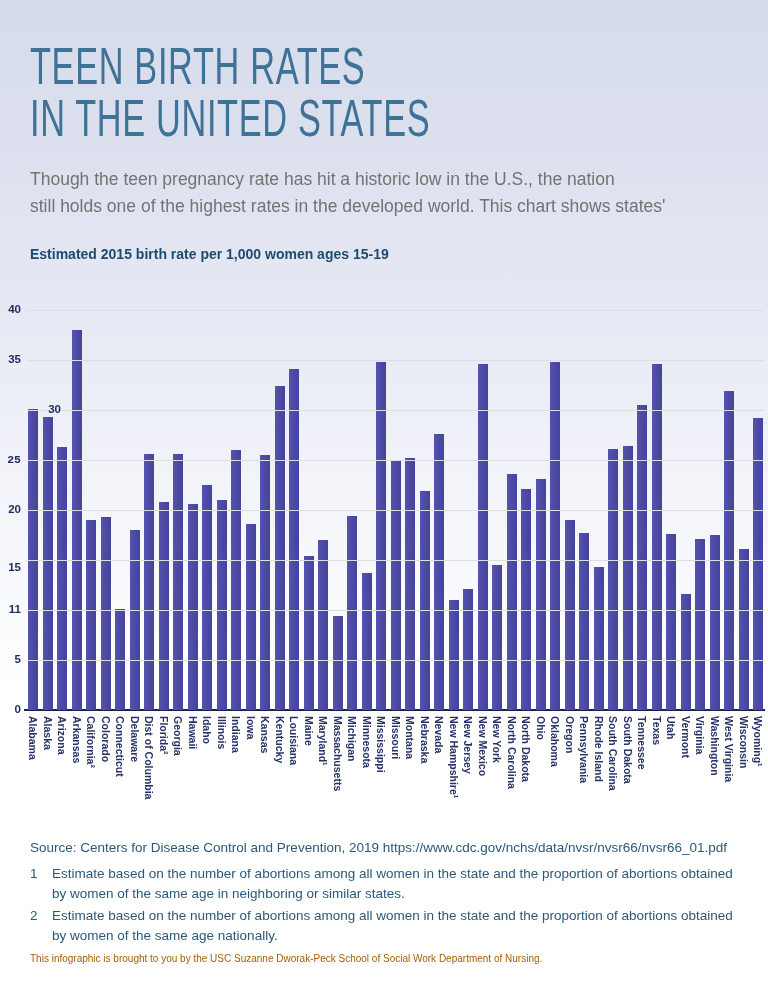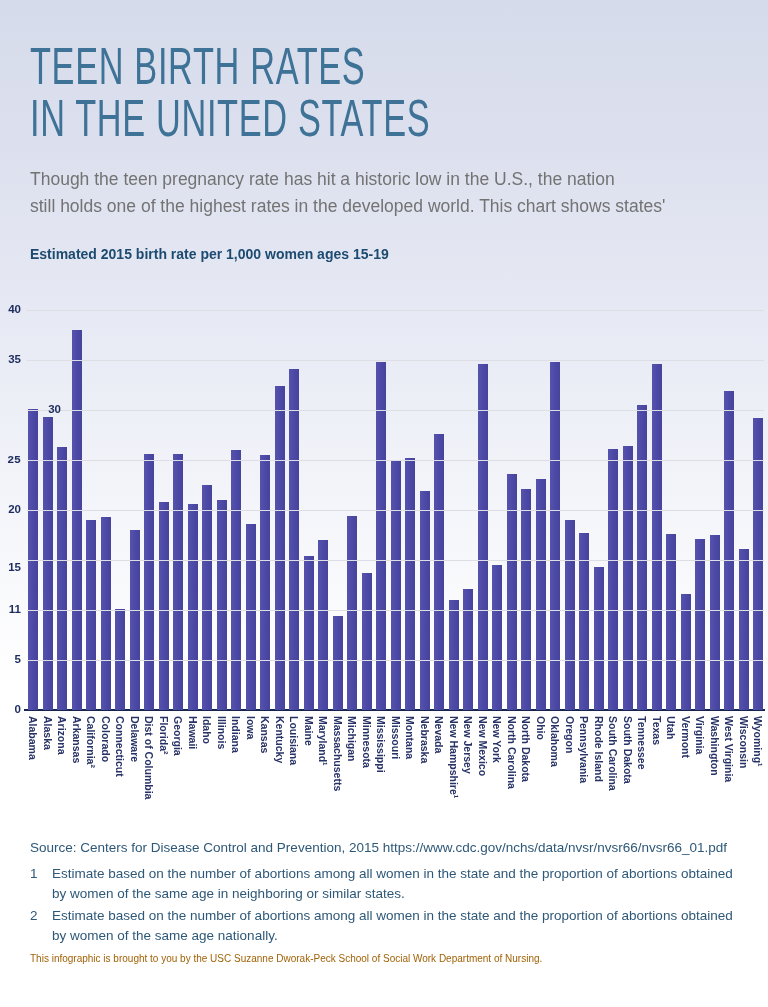--- a/index.html
+++ b/index.html
@@ -173,21 +173,21 @@
     <div class="gridline" style="top: 156px;"></div>
     <div class="ytick" style="top: 148px; font-family: Liberation Mono, monospace;">25</div>
     <div class="gridline" style="top: 106px;"></div>
     <div class="ytick" style="top: 98px; padding-left: 40px;">30</div>
     <div class="gridline" style="top: 56px;"></div>
     <div class="ytick" style="top: 48px;">35</div>
     <div class="gridline" style="top: 6px;"></div>
     <div class="ytick" style="top: -2px;">40</div>
   </div>
 
-<div class="src">Source: Centers for Disease Control and Prevention, 2015 https://www.cdc.gov/nchs/data/nvsr/nvsr66/nvsr66_01.pdf</div>
+<div class="src">Source: Centers for Disease Control and Prevention, 2019 https://www.cdc.gov/nchs/data/nvsr/nvsr66/nvsr66_01.pdf</div>
 
 <div class="fn" id="fn1">
   <div class="num">1</div>
   <div>Estimate based on the number of abortions among all women in the state and the proportion of abortions obtained by women of the same age in neighboring or similar states.</div>
 </div>
 
 <div class="fn" id="fn2">
   <div class="num">2</div>
   <div>Estimate based on the number of abortions among all women in the state and the proportion of abortions obtained by women of the same age nationally.</div>
 </div>

